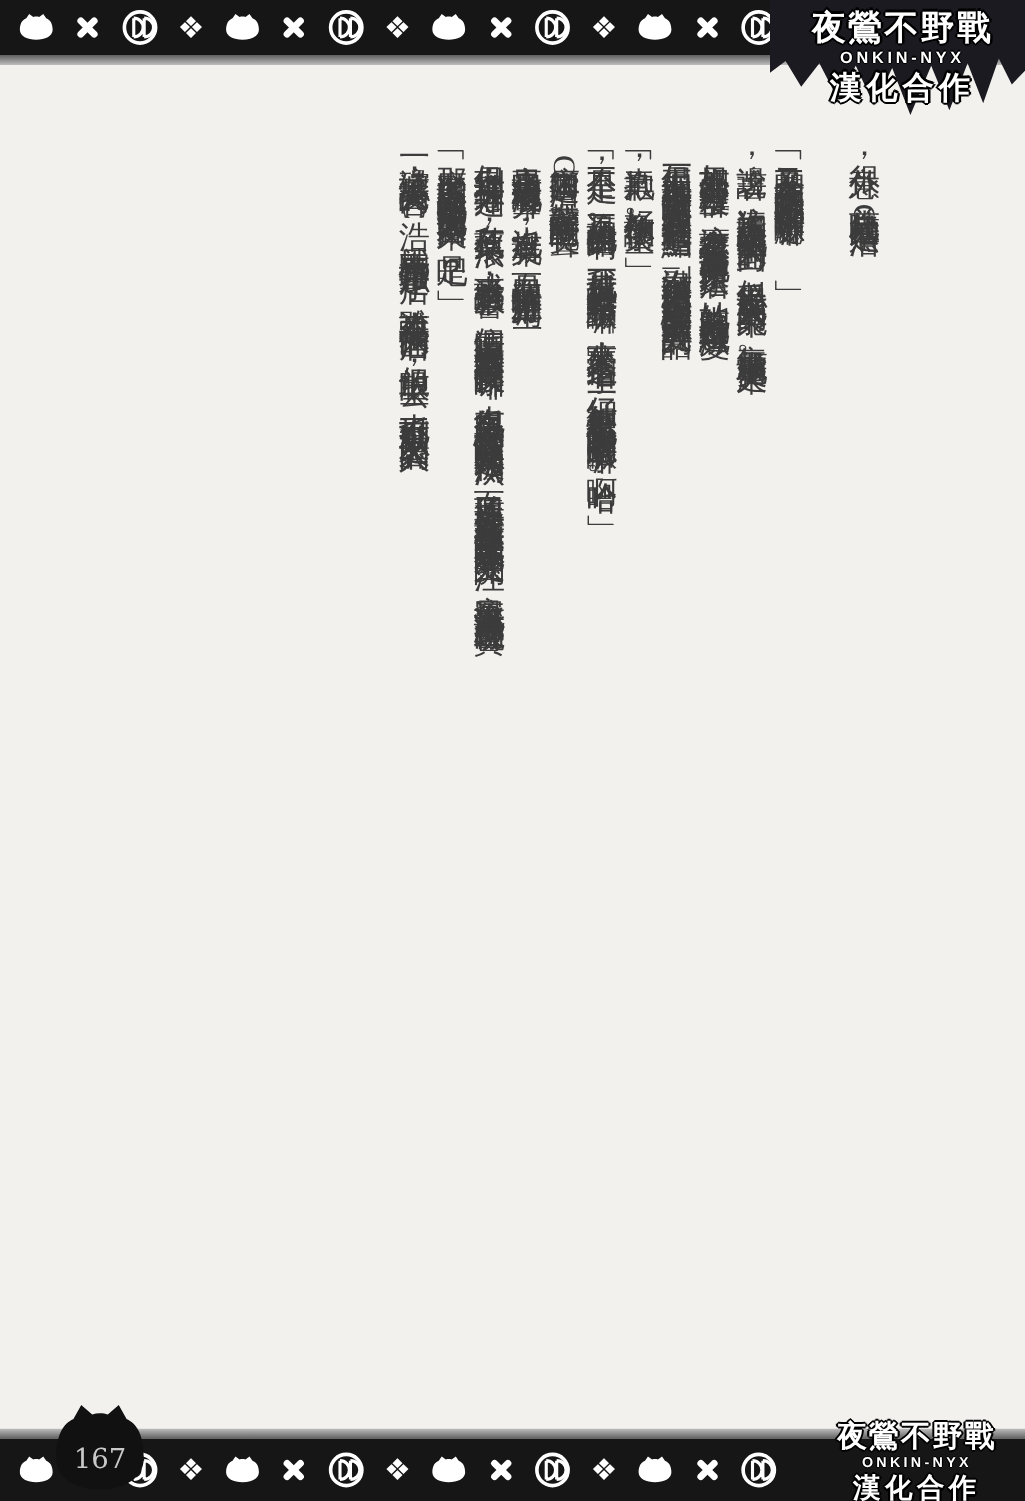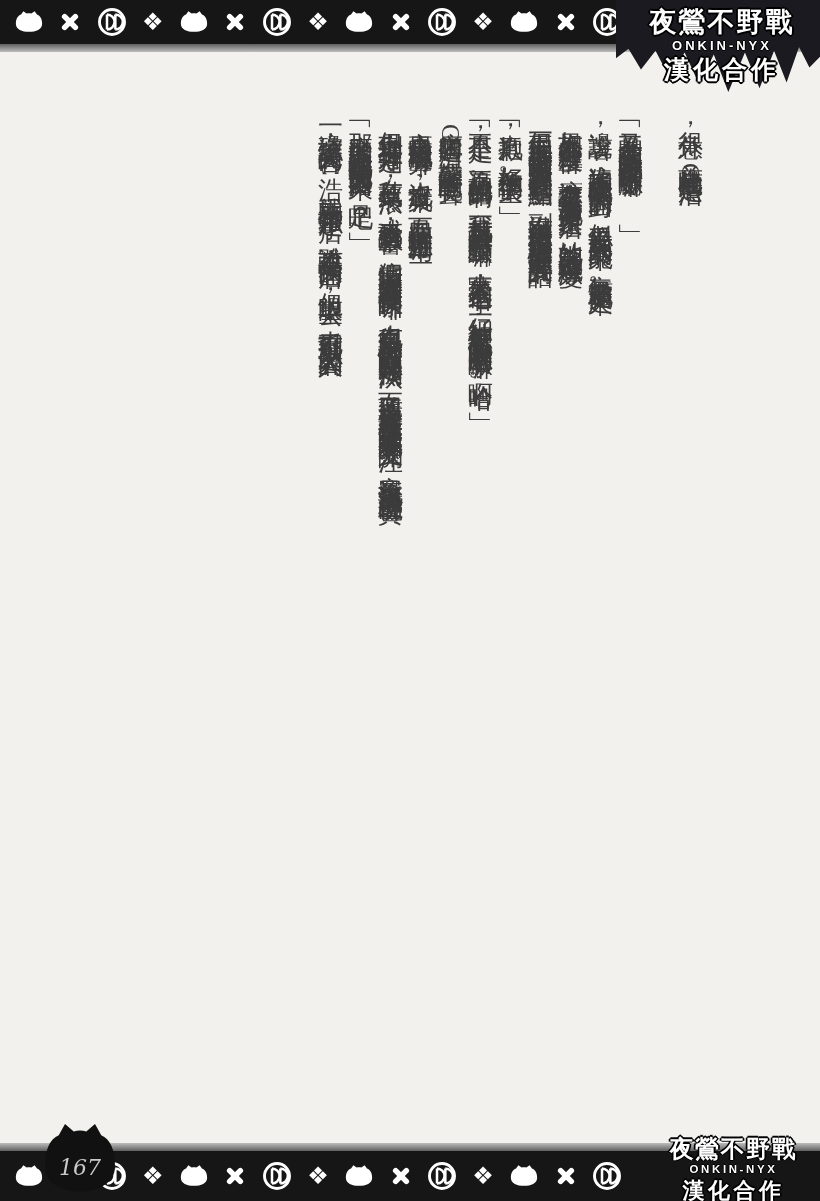--- a/index.html
+++ b/index.html
@@ -46,21 +46,21 @@
     font-size:25px;line-height:30px;letter-spacing:2px;
     color:#3c3c3c;z-index:2;
   }
   .text-area p{margin:0;}
   .text-area p:first-child{margin-block-end:30px;}
   
   .page-cat{position:absolute;left:40px;bottom:4px;width:80px;height:76px;z-index:6;}
   .page-cat svg{position:absolute;inset:0;}
   .page-num{
     position:absolute;left:0;right:0;top:34px;text-align:center;
-    font-family:"DejaVu Serif",serif;font-style:italic;font-size:22px;color:#c9c9c9;
+    font-family:"DejaVu Serif",serif;font-size:22px;color:#c9c9c9;
   }
 </style>
 </head>
 <body>
 
 <div class="band band-top" id="band-top">
     <div class="band-icon">
       <svg viewBox="0 0 64 48" width="30" height="24">
         <path d="M4 28 C4 17 8 11 15 8 L20 1 L27 6 C30 5 34 5 37 6 L44 1 L49 8 C56 11 60 17 60 28 C60 39 47 45 32 45 C17 45 4 39 4 28 Z" fill="#ffffff"></path>
       </svg>

